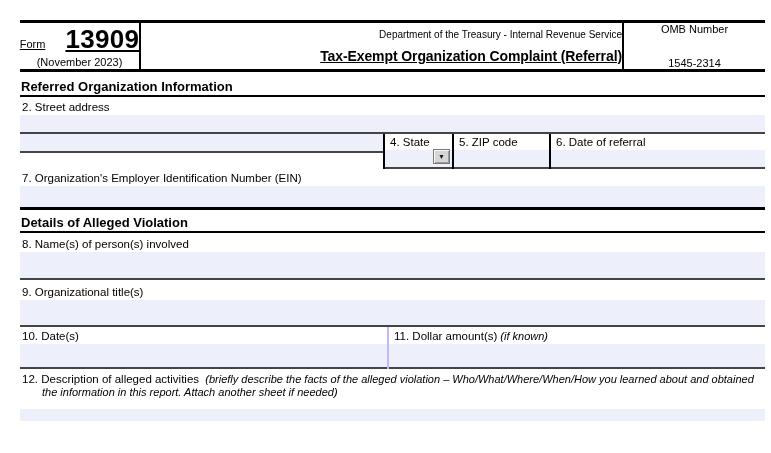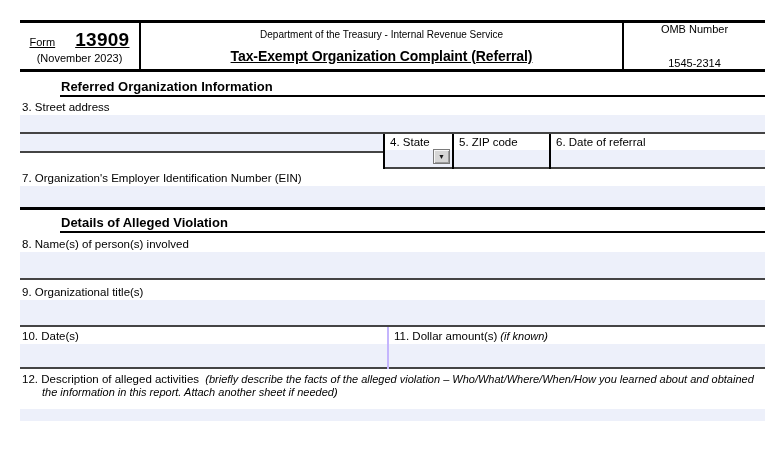--- a/index.html
+++ b/index.html
@@ -8,29 +8,29 @@
     width: 771px; height: 453px; background: #fff; overflow: hidden;
     font-family: "Liberation Sans", sans-serif; color: #000;
     padding: 20px 6px 0 20px;
   }
 
   
   .hdr { display: flex; height: 52px; border-top: 3px solid #000; border-bottom: 3px solid #000; }
   .hdr-left  { width: 121px; border-right: 2px solid #000; display: flex; flex-direction: column; align-items: center; justify-content: center; }
   .form-line { display: flex; align-items: baseline; gap: 20px; text-decoration: underline; }
   .form-word { font-size: 11px; }
-  .form-num  { font-size: 19px; font-weight: bold; letter-spacing: .3px; }
+  .form-num  { font-size: 26px; font-weight: bold; letter-spacing: .3px; }
   .form-rev  { font-size: 11px; margin-top: 1px; }
-  .hdr-mid   { flex: 1; border-right: 2px solid #000; display: flex; flex-direction: column; align-items: center; justify-content: center; gap: 6px; }
+  .hdr-mid   { flex: 1; border-right: 2px solid #000; display: flex; flex-direction: column; align-items: flex-end; justify-content: center; gap: 6px; }
   .dept      { font-size: 10px; margin-bottom: 2px; }
   .big-title { font-size: 14px; font-weight: bold; white-space: nowrap; letter-spacing: -.1px; text-decoration: underline; }
   .hdr-right { width: 141px; display: flex; flex-direction: column; align-items: center; justify-content: center; font-size: 11px; line-height: 14px; text-align: center; gap: 20px; }
 
   
-  .sec { font-weight: bold; font-size: 13px; border-bottom: 2px solid #000; padding: 7px 0 0 1px; margin-left: 40px; }
+  .sec { font-weight: bold; font-size: 13px; border-bottom: 2px solid #000; padding: 7px 0 0 1px; }
   .sec1 { height: 25px; }
   .sec2 { height: 23px; padding-top: 5px; }
 
   
   .lab { font-size: 11.5px; display: flex; align-items: flex-end; padding: 0 0 2px 2px; }
   .inp { background: #edf0fa; border-bottom: 2px solid #444; width: 100%; }
 
   .f1  .lab { height: 20px; } .f1  .inp { height: 21px; }
   .f2  .lab { height: 18px; } .f2  .inp { height: 19px; }
   .f7  .lab { height: 17px; } .f7  .inp { height: 24px; border-bottom: 3px solid #000; }
@@ -93,21 +93,21 @@
     <div class="hdr-right">
       <div>OMB Number</div>
       <div>1545-2314</div>
     </div>
   </div>
 
   <div class="sec sec1">Referred Organization Information</div>
 
 
   <div class="fld f2">
-    <div class="lab">3. Street address</div>
+    <div class="lab">2. Street address</div>
     <div class="inp"></div>
   </div>
 
   <div class="row3">
     <div class="col col-city">
       <div class="inp"></div>
     </div>
     <div class="col col-state">
       <div class="lab">4. State</div>
       <div class="inp">

